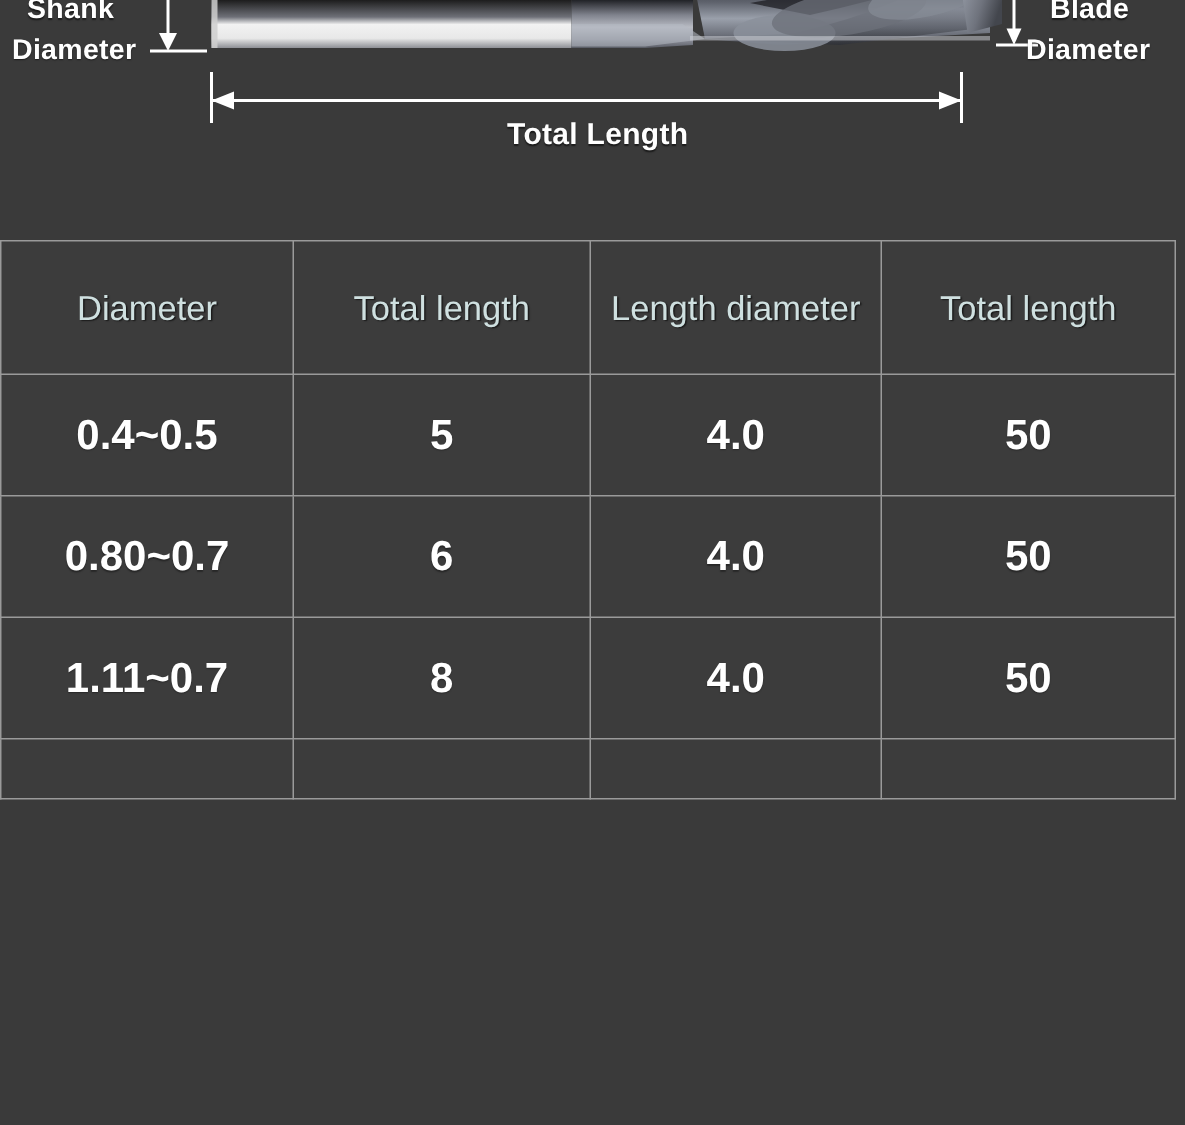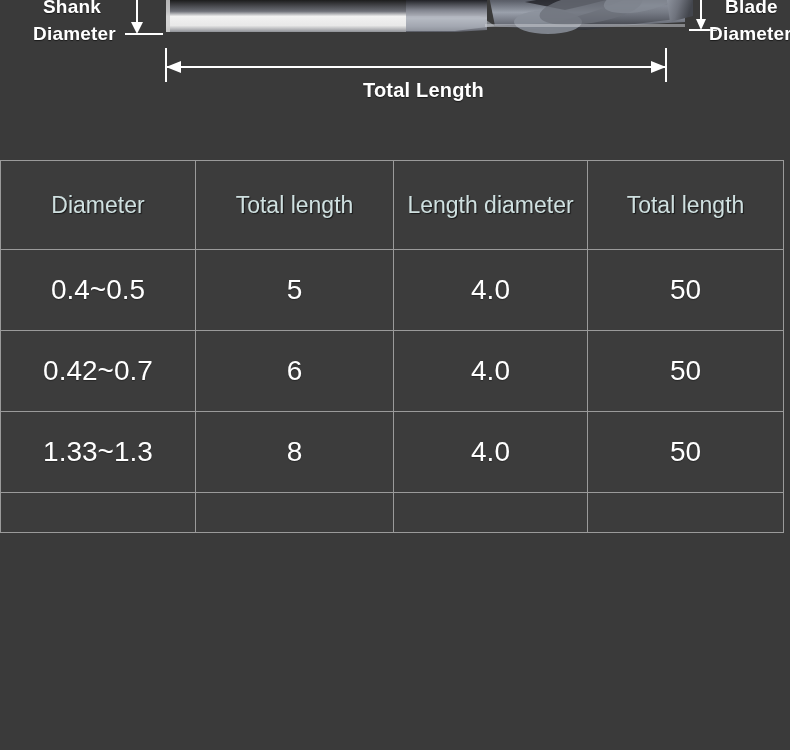--- a/index.html
+++ b/index.html
@@ -5,21 +5,21 @@
   * { margin:0; padding:0; box-sizing:border-box; }
   html, body {
     width:790px; height:750px;
     background:#3a3a3a;
     font-family:"Liberation Sans", sans-serif;
     overflow:hidden;
   }
   #page { position:relative; width:790px; height:750px; background:#3a3a3a; }
 
   
-  #diagram { position:absolute; left:0; top:0; width:696px; height:160px;margin-left:25px; }
+  #diagram { position:absolute; left:0; top:0; width:696px; height:160px; }
   #diagram svg { position:absolute; left:0; top:0; }
 
   .lbl {
     position:absolute;
     color:#ffffff;
     font-weight:bold;
     font-size:19px;
     letter-spacing:.2px;
     white-space:nowrap;
     text-shadow:0 1px 1px rgba(0,0,0,.55);
@@ -53,21 +53,21 @@
     height:89px;
     color:#cfe0e0;
     font-size:23px;
     font-weight:normal;
     text-shadow:1px 1px 1px rgba(0,0,0,.6);
   }
   #spec-table td {
     height:81px;
     color:#ffffff;
     font-size:28px;
-    font-weight:normal;
+    font-weight:bold;
     text-shadow:0 1px 1px rgba(0,0,0,.35);
   }
   #spec-table tr.partial td { height:40px; }
 </style>
 </head>
 <body>
 
 <div id="page">
 
   <div id="diagram">
@@ -178,27 +178,27 @@
       </tr>
     </thead>
     <tbody>
       <tr>
         <td>0.4~0.5</td>
         <td>5</td>
         <td>4.0</td>
         <td>50</td>
       </tr>
       <tr>
-        <td>0.42~0.7</td>
+        <td>0.80~0.7</td>
         <td>6</td>
         <td>4.0</td>
         <td>50</td>
       </tr>
       <tr>
-        <td>1.33~1.3</td>
+        <td>1.11~0.7</td>
         <td>8</td>
         <td>4.0</td>
         <td>50</td>
       </tr>
       <tr class="partial">
         <td></td>
         <td></td>
         <td></td>
         <td></td>
       </tr>

